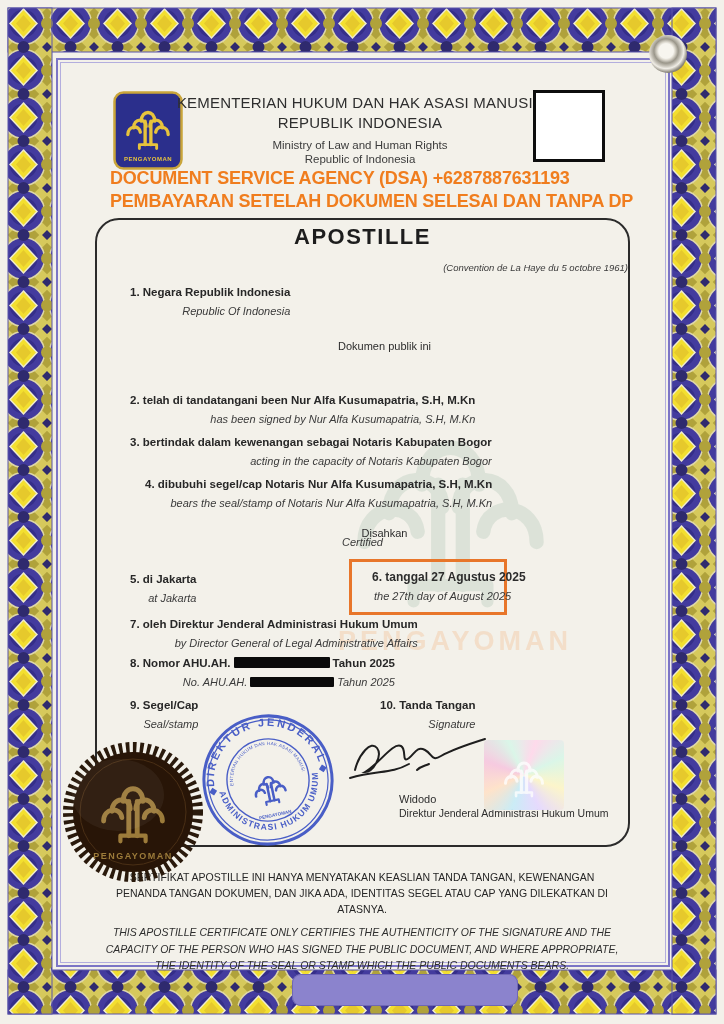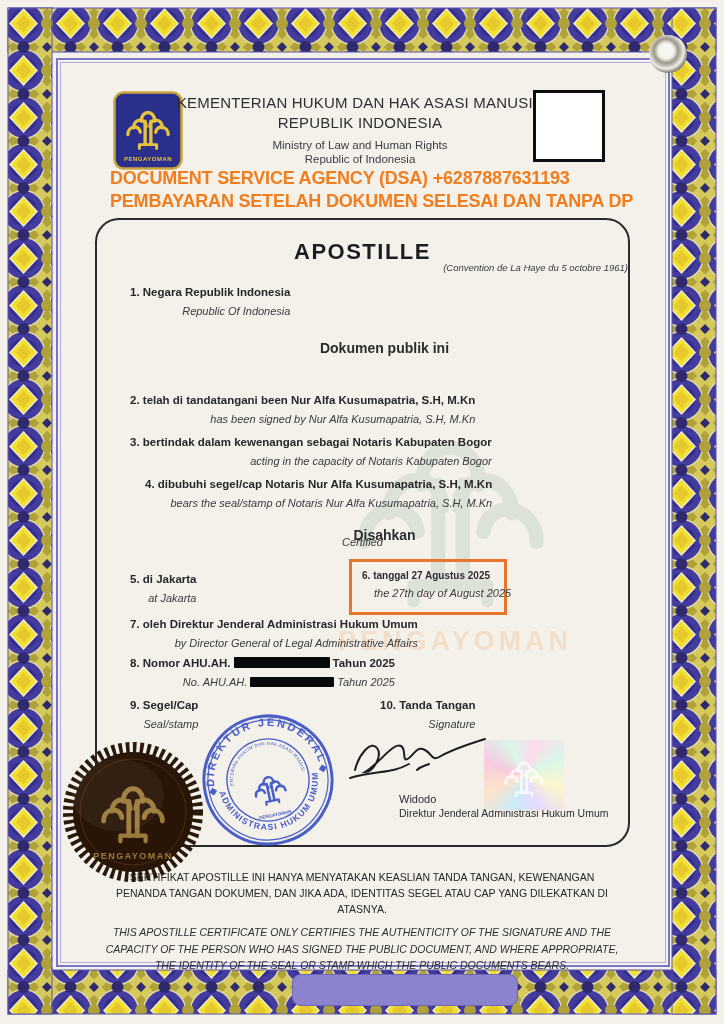--- a/index.html
+++ b/index.html
@@ -25,30 +25,30 @@
   .hdr-text{left:160px;top:93px;width:400px;text-align:center;z-index:3;line-height:1.35;}
   .hdr-id{font-size:15px;color:#2e2e2e;letter-spacing:.2px;}
   .hdr-en{font-size:11.5px;color:#3c3c3c;line-height:1.3;}
   .qr-redact{left:533px;top:90px;width:66px;height:66px;background:#fff;border:3px solid #0d0d0d;z-index:3;}
   .promo{left:110px;z-index:3;font-weight:bold;font-size:18px;color:#f07d1e;letter-spacing:-0.2px;white-space:nowrap;}
   
   .main-box{
     left:95px;top:218px;width:531px;height:625px;
     border:2px solid #2b2b2b;border-radius:24px;z-index:3;
   }
-  .ap-title{left:0;right:0;top:19px;text-align:center;font-weight:bold;font-size:22px;letter-spacing:1.5px;color:#1d1d1d;}
+  .ap-title{left:0;right:0;top:4px;text-align:center;font-weight:bold;font-size:22px;letter-spacing:1.5px;color:#1d1d1d;}
   .ap-conv{left:0;right:0;top:42px;text-align:right;font-style:italic;font-size:9.5px;color:#3a3a3a;}
   .item{font-size:11.5px;line-height:1;text-align:right;}
   .item .b{font-weight:bold;color:#272727;white-space:nowrap;}
   .item .i{font-style:italic;font-size:11px;color:#3a3a3a;margin-top:7px;margin-left:13px;white-space:nowrap;}
   .centerblk{left:0;right:0;text-align:center;}
-  .centerblk .b{font-weight:bold;font-size:14px;padding-left:44px;}
+  .centerblk .b{font-weight:normal;font-size:11px;padding-left:44px;}
   .centerblk .i{font-style:italic;font-size:11px;color:#3a3a3a;}
   .hl-box{left:252px;top:339px;width:152px;height:50px;border:3px solid #e8762a;}
-  .hl-box .b{font-weight:bold;font-size:10px;margin:8px 0 0 10px;white-space:nowrap;}
+  .hl-box .b{font-weight:bold;font-size:12px;margin:8px 0 0 20px;white-space:nowrap;}
   .hl-box .i{font-style:italic;font-size:11px;color:#3a3a3a;margin:6px 0 0 22px;white-space:nowrap;}
   .redact-bar{display:inline-block;background:#0a0a0a;vertical-align:middle;margin:0 3px 2px 3px;border-radius:1px;}
   .signer{font-size:11px;color:#2d2d2d;line-height:1.25;white-space:nowrap;}
   
   .footer{left:0;right:0;top:870px;text-align:center;z-index:3;}
   .footer p{margin:0 auto 7px auto;}
   .f-id{max-width:505px;font-size:10.5px;line-height:1.5;color:#262626;}
   .f-en{max-width:525px;font-size:10.5px;font-style:italic;line-height:1.55;color:#2e2e2e;}
   
   .grommet{

